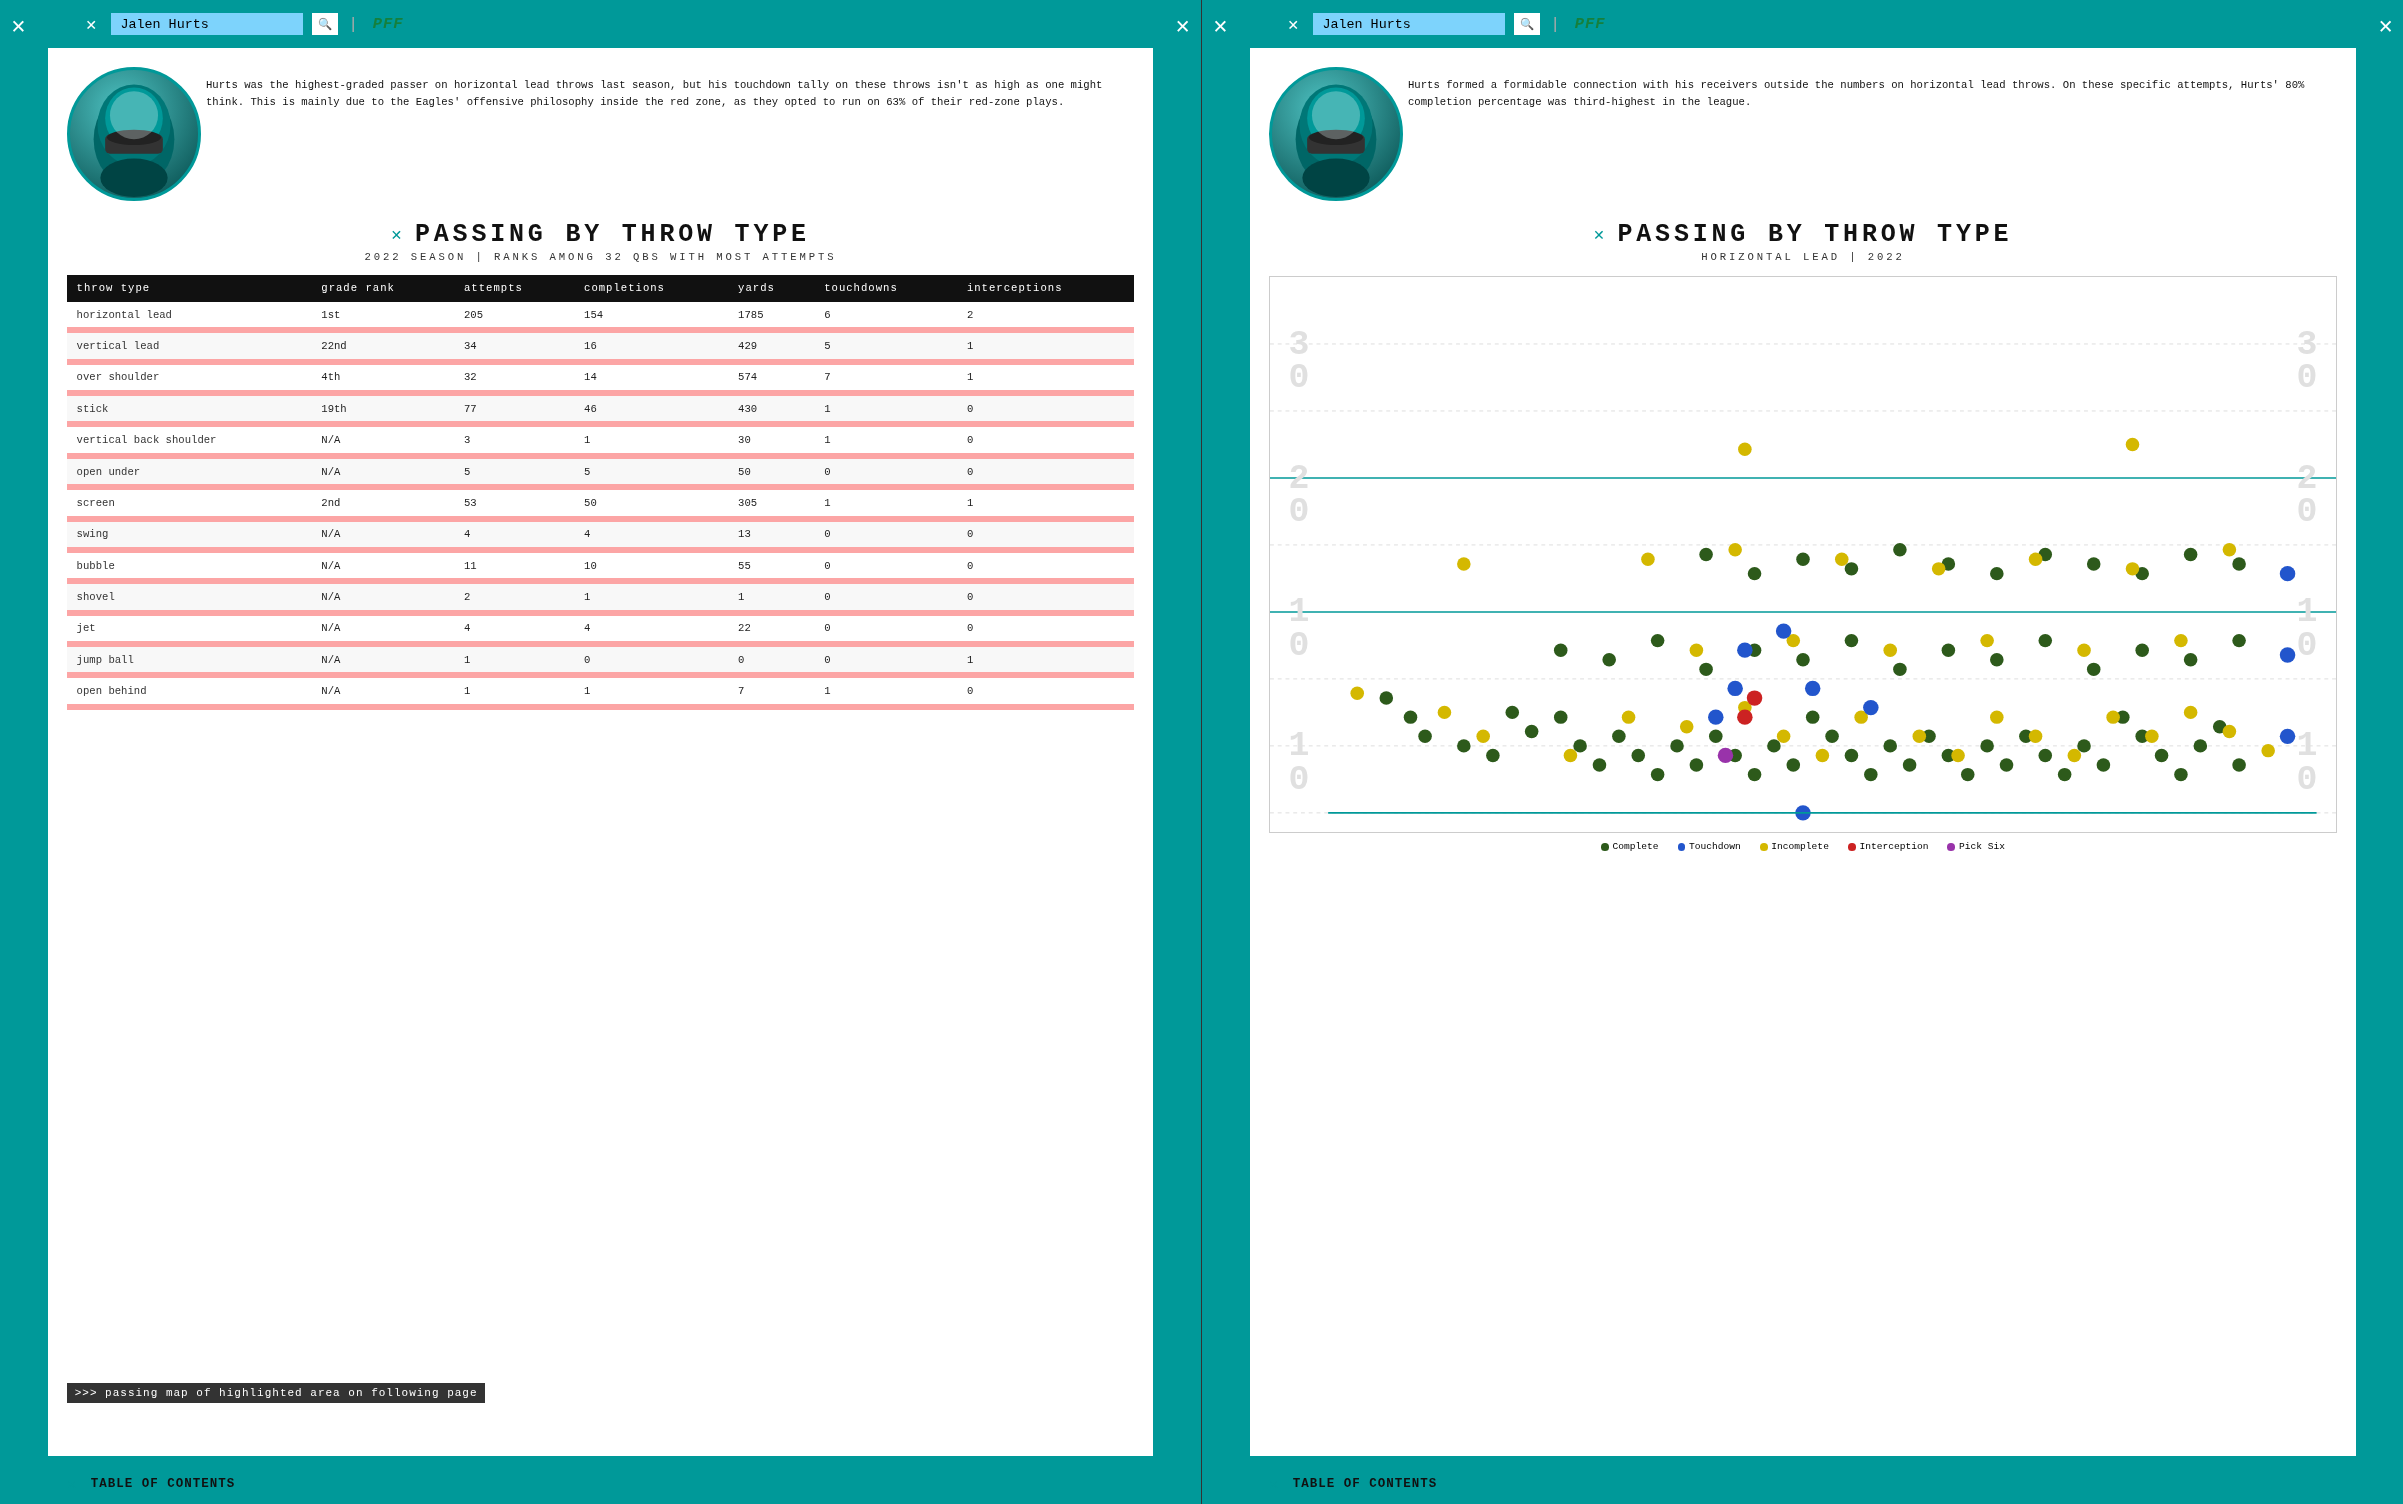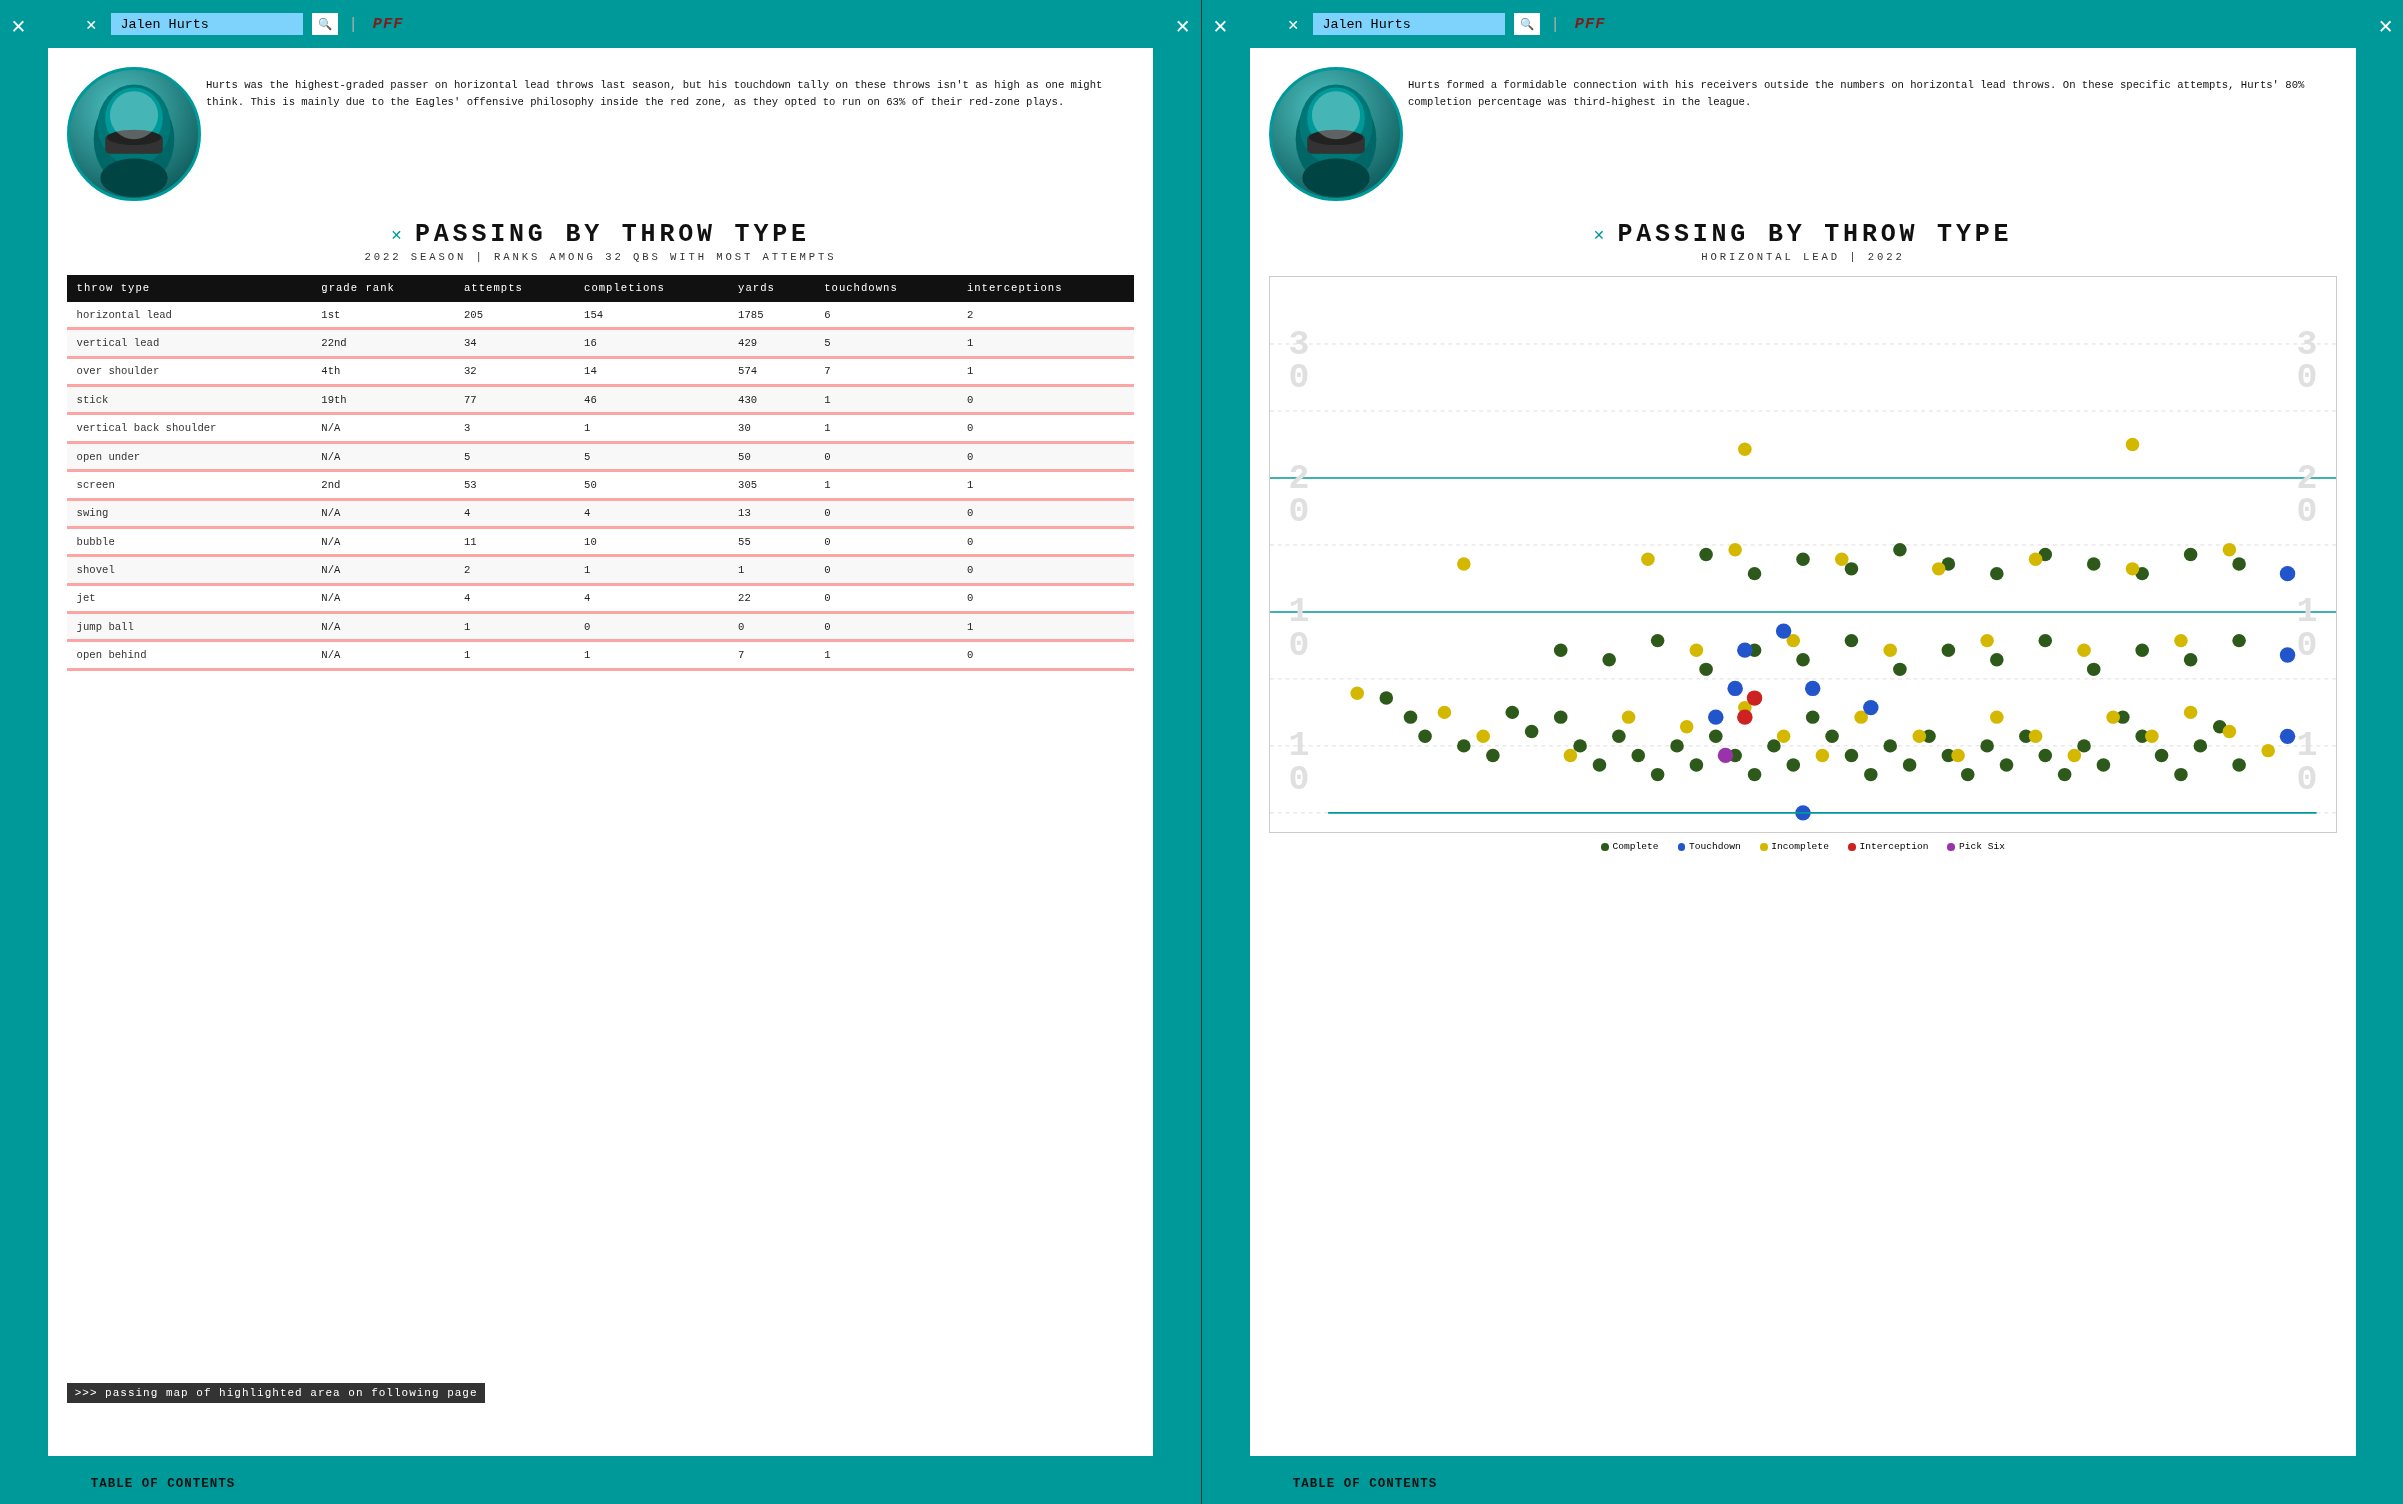--- a/index.html
+++ b/index.html
@@ -110,21 +110,21 @@
       font-family: 'Courier New', monospace;
       width: 192px;
     }
     .search-icon {
       background: #fff;
       padding: 3.8px 5.8px;
       color: #555;
       font-size: 11.5px;
     }
     .pff-logo {
-      color: #7f1d1d;
+      color: #15803d;
       font-weight: bold;
       font-size: 15.4px;
       margin-left: 4.8px;
       font-style: italic;
       letter-spacing: 1px;
     }
     .divider-v {
       color: #aaa;
       font-size: 17.3px;
     }
@@ -208,21 +208,21 @@
     }
     .data-table thead th {
       padding: 7.7px 9.6px;
       text-align: left;
       font-weight: normal;
       letter-spacing: 1px;
       text-transform: lowercase;
       font-family: Liberation Mono, monospace;
     }
     .data-table tbody tr {
-      border-bottom: 3px solid #fca5a5;
+      border-bottom: 6px solid #fca5a5;
     }
     .data-table tbody tr:nth-child(even) {
       background: #f8f8f8;
     }
     .data-table tbody td {
       padding: 6.7px 9.6px;
       color: #222;
     }
     .data-table tbody td:first-child {
       color: #333;

